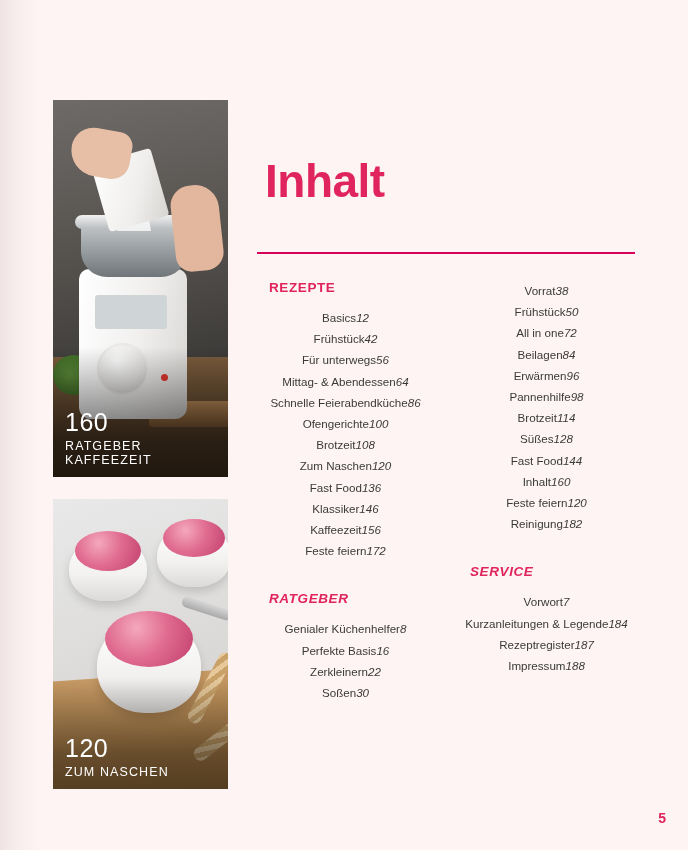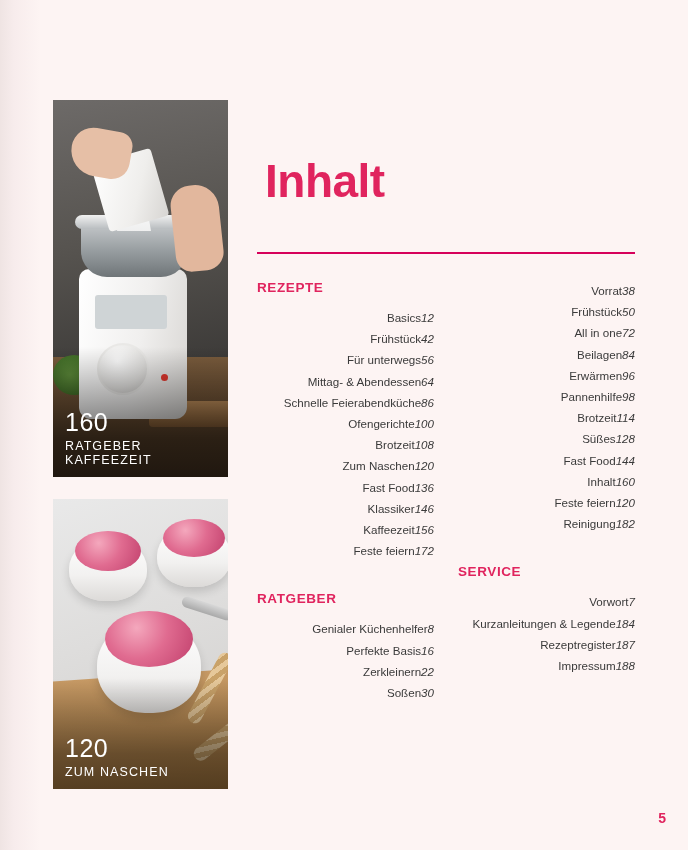--- a/index.html
+++ b/index.html
@@ -209,27 +209,27 @@
     gap: 24px;
     margin-top: 26px;
   }
   .col { width: 177px; }
 
   .section-head {
     color: #e0245e;
     font-size: 13.5px;
     font-weight: bold;
     letter-spacing: 0.6px;
-    margin: 0 0 12px 0;
-  }
-  .section-head.spaced { margin-top: 30px; }
+    margin: 0 0 12px 12px;
+  }
+  .section-head.spaced { margin-top: 30px; font-style: italic; }
 
   .toc-row {
     display: flex;
-    justify-content: flex-end;
+    justify-content: center;
     align-items: baseline;
     font-size: 11.6px;
     color: #3a3a3a;
     padding: 4.1px 0;
   }
   .toc-label { white-space: nowrap; }
   .toc-page { color: #3a3a3a; font-style: italic; }
 
   .folio {
     position: absolute;

